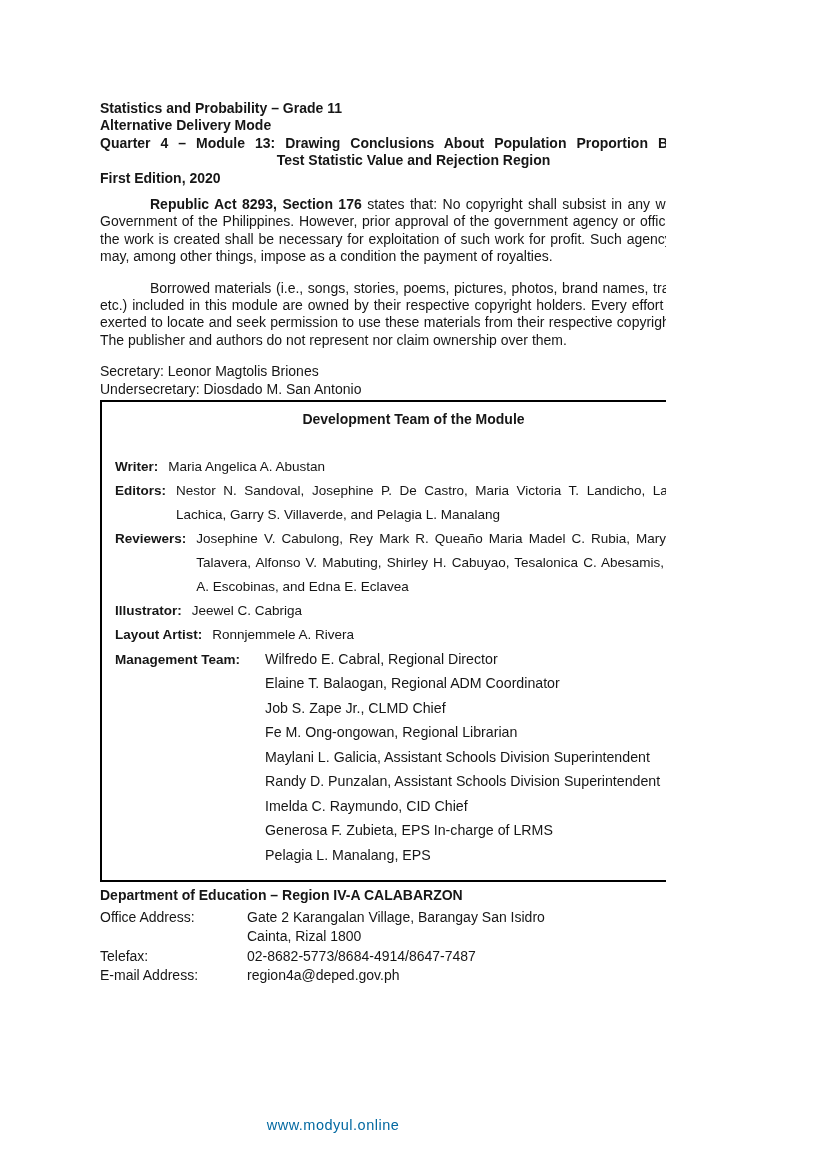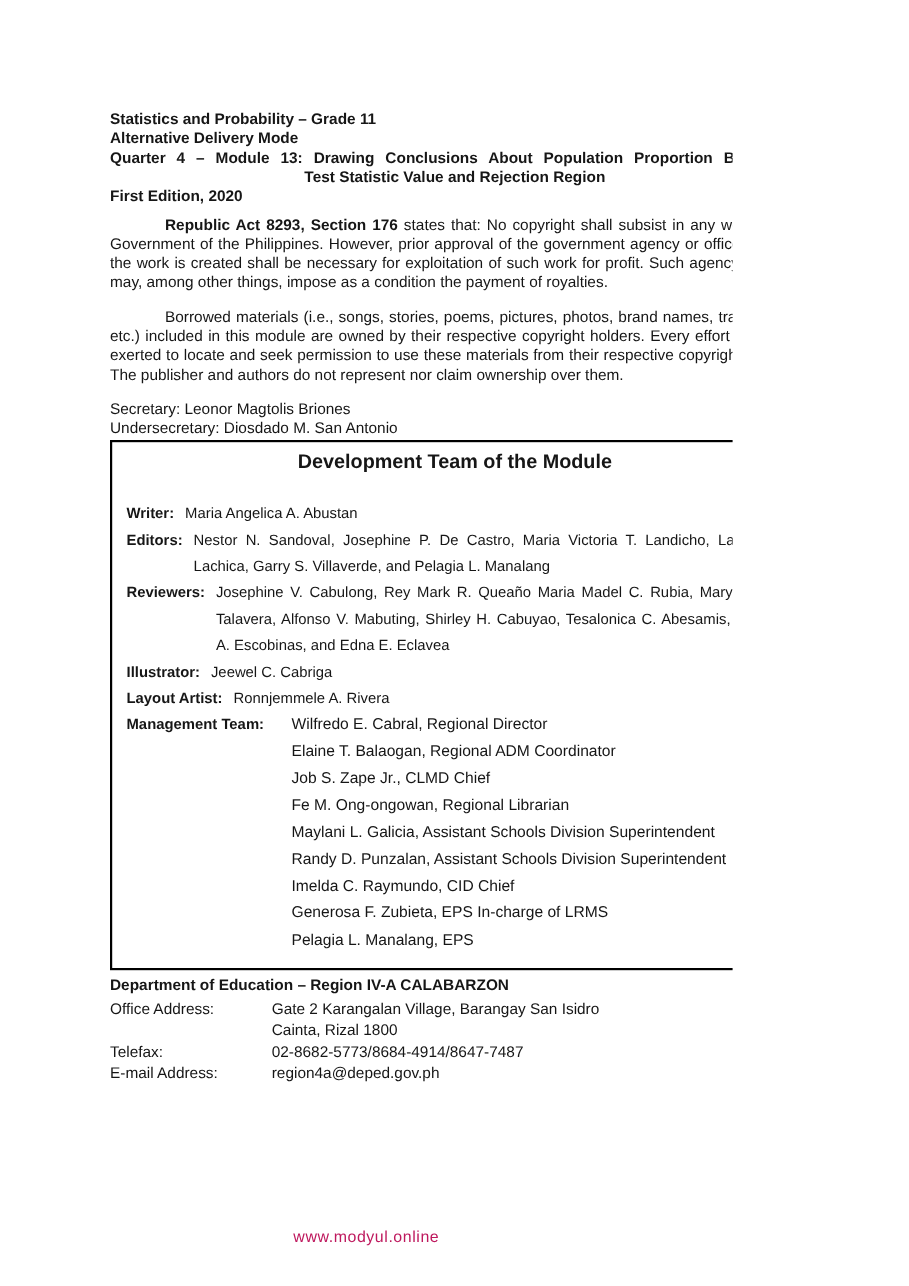--- a/index.html
+++ b/index.html
@@ -16,37 +16,37 @@
   }
   .content { position: absolute; left: 100px; top: 100px; width: 627px; }
   .b { font-weight: 700; }
   .line-just { text-align: justify; text-align-last: justify; }
   .line-center { text-align: center; }
   .para { text-align: justify; text-indent: 50px; }
   .para1 { margin-top: 9px; }
   .para2 { margin-top: 8px; }
   .publisher { margin-top: 10px; }
   .team-box { margin-top: 2px; border: 2px solid #000; padding: 9px 13px 13px 13px; }
-  .team-title { text-align: center; font-size: 18px; line-height: 17.5px; margin-bottom: 26px; }
+  .team-title { text-align: center; font-size: 14px; line-height: 17.5px; margin-bottom: 26px; }
   .team-row { display: flex; align-items: baseline; font-size: 13.5px; line-height: 24px; }
   .team-row .label { font-weight: 700; white-space: nowrap; margin-right: 10px; }
   .team-row .value { flex: 1; text-align: justify; }
   .team-row.mgmt { line-height: 24.5px; }
   .team-row.mgmt .label { margin-right: 12px; }
   .value-col { flex: 1; margin-left: 13px; }
   .mgmt-member { font-size: 14.2px; line-height: 24.5px; }
   .footer { margin-top: 5px; }
   .f-line { line-height: 17.5px; }
   .addr { margin-top: 3px; }
   .addr-row { display: flex; line-height: 19.6px; }
   .addr-label { flex: 0 0 147px; width: 147px; }
   .addr-value { flex: 1; }
   .watermark {
     position: absolute; left: 0; top: 1117px; width: 100%;
-    text-align: center; color: #be185d; font-size: 14.5px; letter-spacing: 0.5px;
+    text-align: center; color: #0369a1; font-size: 14.5px; letter-spacing: 0.5px;
   }
 </style>
 </head>
 <body>
 
 <div class="page">
   <div class="content">
 
     <div class="doc-header">
       <div class="b">Statistics and Probability – Grade 11</div>

